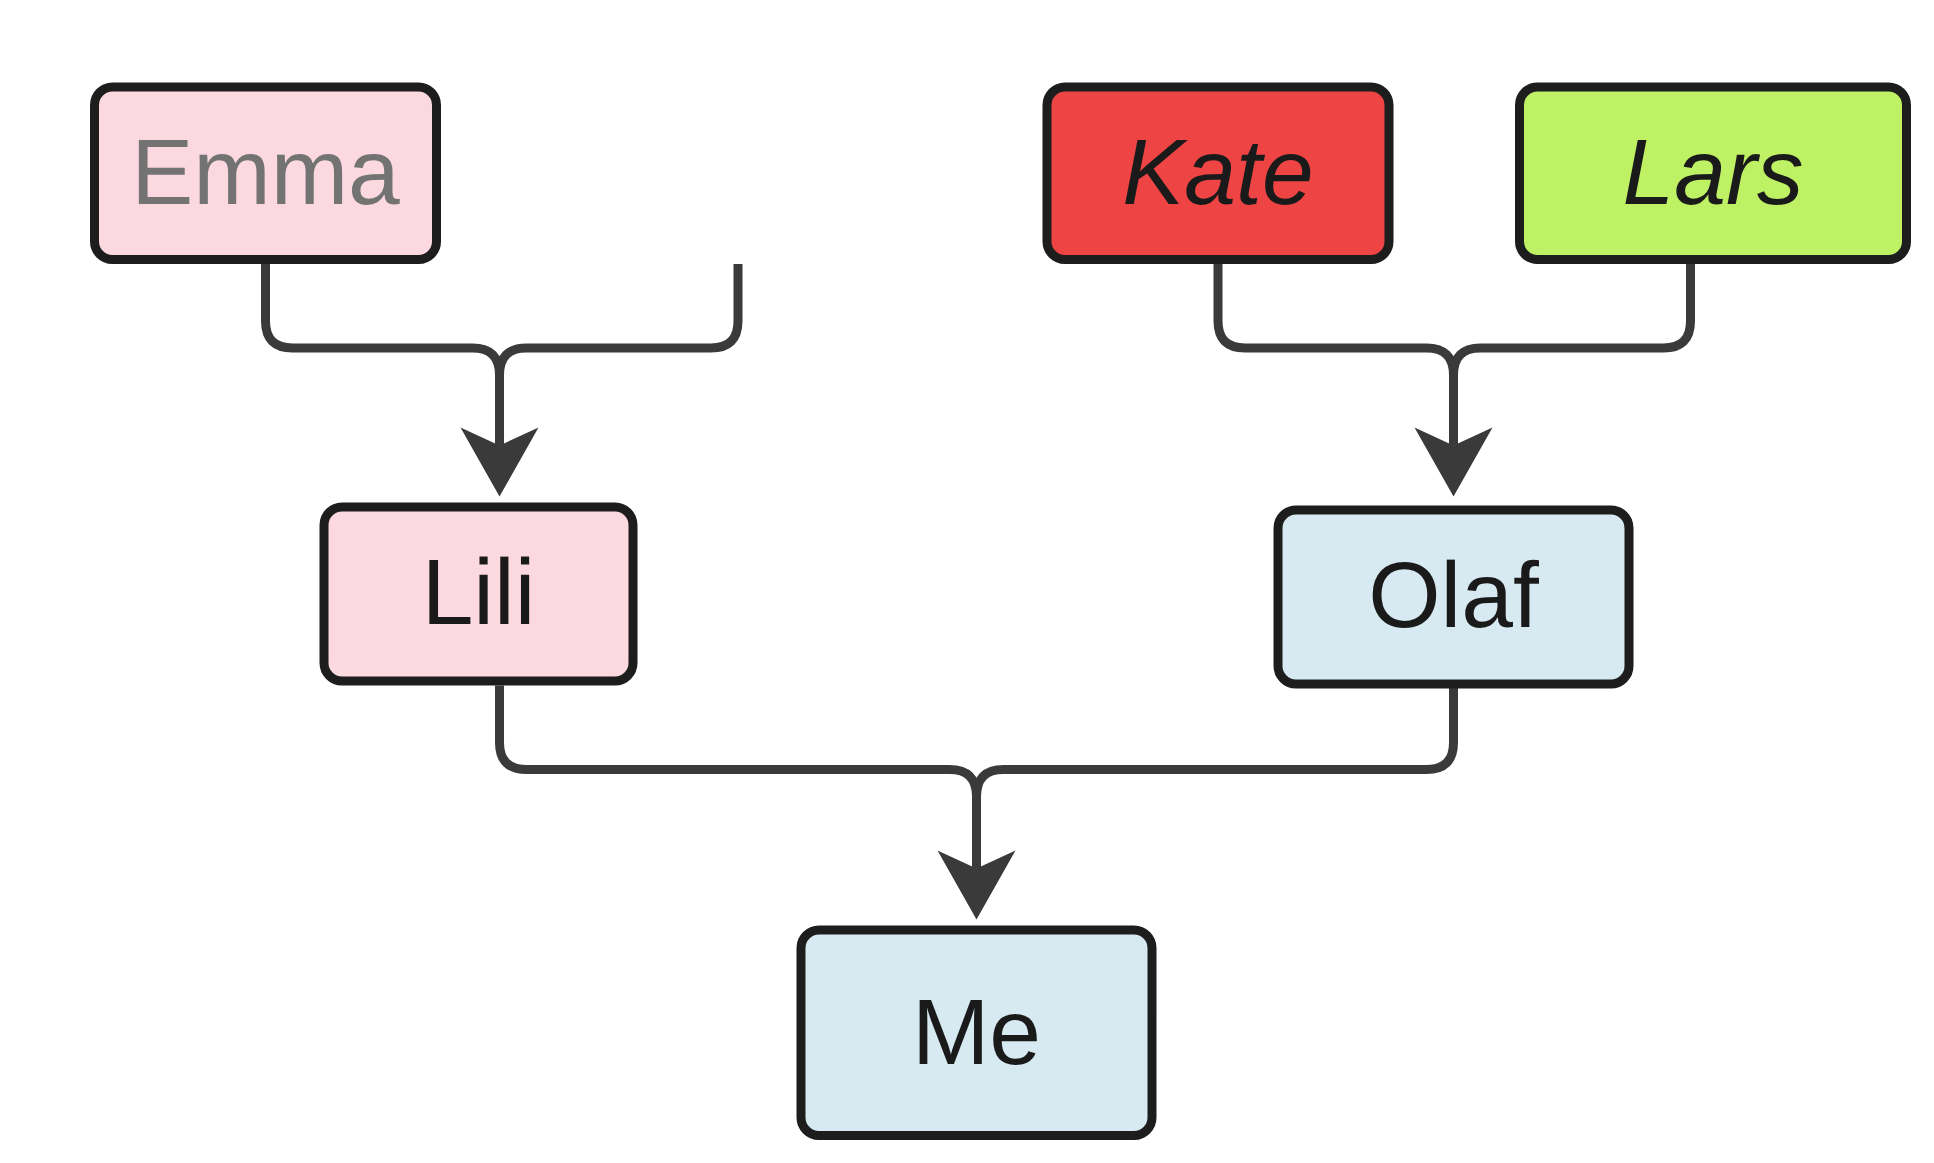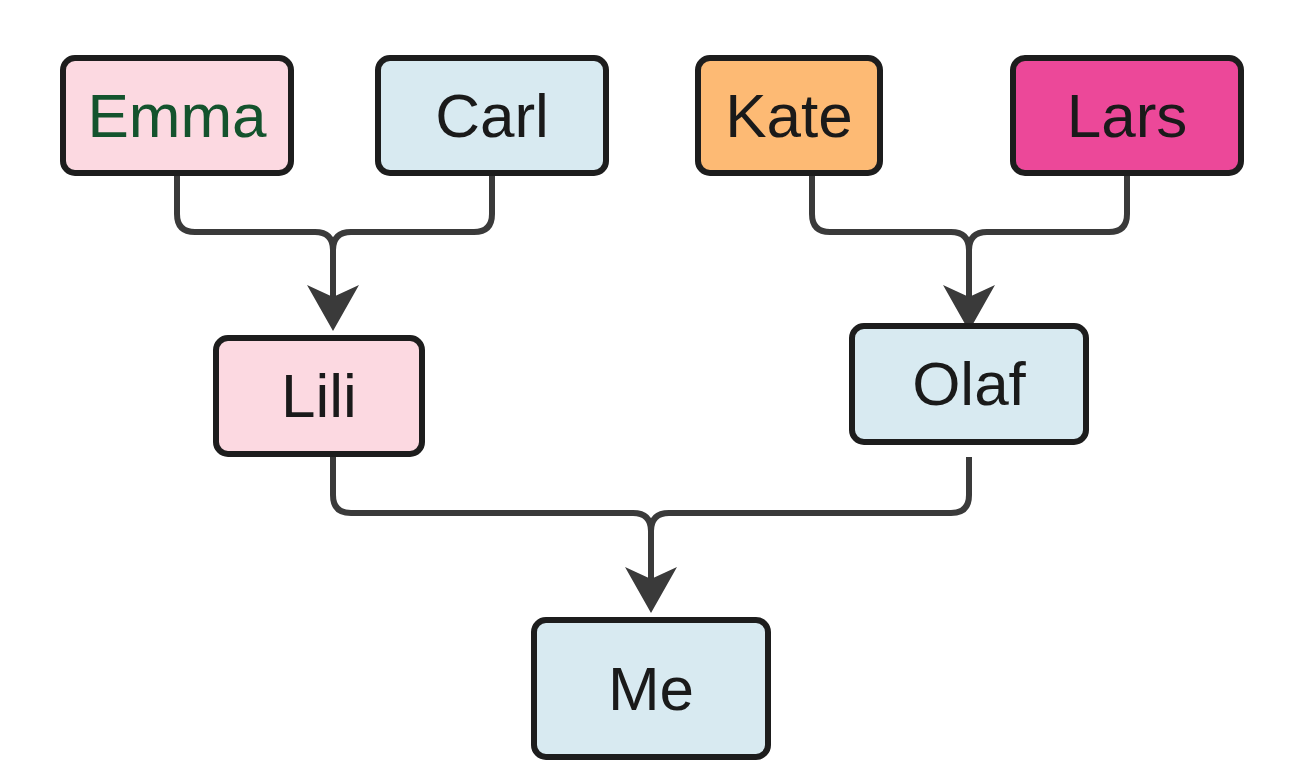--- a/index.html
+++ b/index.html
@@ -57,34 +57,31 @@
       <path d="M 307 285 L 333 297 L 359 285 L 333 331 Z" fill="#3a3a3a" stroke="none"></path>
       <path d="M 812 176 L 812 214 Q 812 232 830 232 L 951 232 Q 969 232 969 250 L 969 297" fill="none" stroke="#3a3a3a" stroke-width="6"></path>
       <path d="M 1127 176 L 1127 214 Q 1127 232 1109 232 L 987 232 Q 969 232 969 250 L 969 297" fill="none" stroke="#3a3a3a" stroke-width="6"></path>
       <path d="M 943 285 L 969 297 L 995 285 L 969 331 Z" fill="#3a3a3a" stroke="none"></path>
       <path d="M 333 457 L 333 495 Q 333 513 351 513 L 633 513 Q 651 513 651 531 L 651 579" fill="none" stroke="#3a3a3a" stroke-width="6"></path>
       <path d="M 969 457 L 969 495 Q 969 513 951 513 L 669 513 Q 651 513 651 531 L 651 579" fill="none" stroke="#3a3a3a" stroke-width="6"></path>
       <path d="M 625 567 L 651 579 L 677 567 L 651 613 Z" fill="#3a3a3a" stroke="none"></path>
     </svg>
   <div id="node-layer">
       <div class="node" style="left: 60px; top: 55px; width: 234px; height: 121px; background: rgb(252, 217, 225); border-color: rgb(29, 29, 29);">
-    <span class="node-label" style="color: #14532d;">Emma</span>
+    <span class="node-label" style="color: #737373;">Emma</span>
   </div>
-      <div class="node" style="left: 375px; top: 55px; width: 234px; height: 121px; background: rgb(216, 234, 241); border-color: rgb(29, 29, 29);">
-    <span class="node-label" style="color: rgb(26, 26, 26);">Carl</span>
-  </div>
-      <div class="node" style="left: 695px; top: 55px; width: 188px; height: 121px; background: #fdba74; border-color: rgb(29, 29, 29);">
+      <div class="node" style="left: 695px; top: 55px; width: 234px; height: 121px; background: #ef4444; border-color: rgb(29, 29, 29); font-style: italic;">
     <span class="node-label" style="color: rgb(26, 26, 26);">Kate</span>
   </div>
-      <div class="node" style="left: 1010px; top: 55px; width: 234px; height: 121px; background: #ec4899; border-color: rgb(29, 29, 29);">
+      <div class="node" style="left: 1010px; top: 55px; width: 264px; height: 121px; background: #bef264; border-color: rgb(29, 29, 29); font-style: italic;">
     <span class="node-label" style="color: rgb(26, 26, 26);">Lars</span>
   </div>
       <div class="node" style="left: 213px; top: 335px; width: 212px; height: 122px; background: rgb(252, 217, 225); border-color: rgb(29, 29, 29);">
     <span class="node-label" style="color: rgb(26, 26, 26);">Lili</span>
   </div>
-      <div class="node" style="left: 849px; top: 323px; width: 240px; height: 122px; background: rgb(216, 234, 241); border-color: rgb(29, 29, 29);">
+      <div class="node" style="left: 849px; top: 337px; width: 240px; height: 122px; background: rgb(216, 234, 241); border-color: rgb(29, 29, 29);">
     <span class="node-label" style="color: rgb(26, 26, 26);">Olaf</span>
   </div>
       <div class="node" style="left: 531px; top: 617px; width: 240px; height: 143px; background: rgb(216, 234, 241); border-color: rgb(29, 29, 29);">
     <span class="node-label" style="color: rgb(26, 26, 26);">Me</span>
   </div>
     </div>
 </div>
 
 </body></html>

